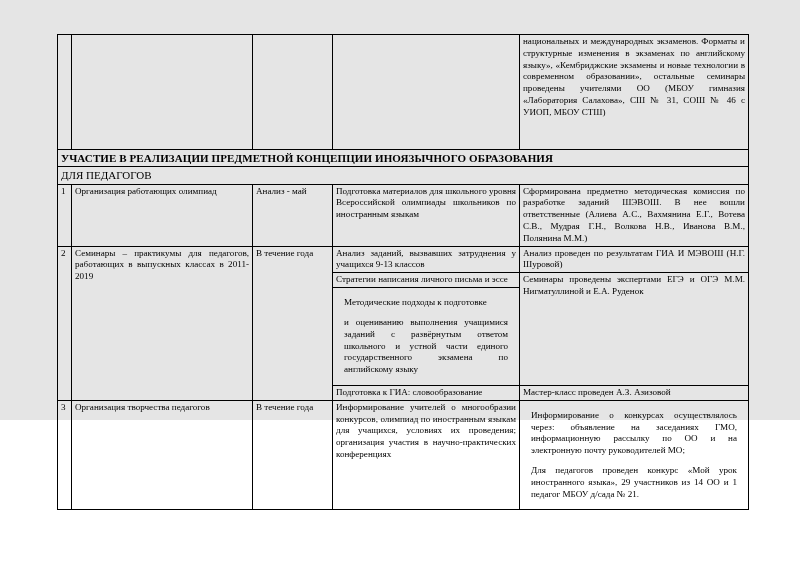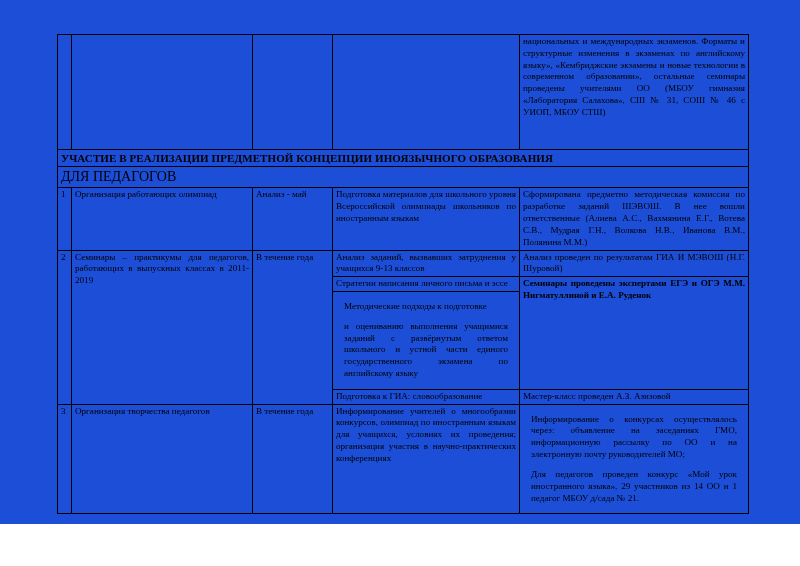--- a/index.html
+++ b/index.html
@@ -10,22 +10,22 @@
   body {
     width: 800px;
     height: 566px;
     font-family: "Liberation Serif", "DejaVu Serif", serif;
     color: #000000;
     overflow: hidden;
   }
   .page {
     position: relative;
     width: 800px;
-    height: 524px;
-    background: #1d4ed8;
+    height: 420px;
+    background: #e5e5e5;
   }
   table.doc-table {
     position: absolute;
     left: 57px;
     top: 34px;
     width: 691px;
     border-collapse: collapse;
     table-layout: fixed;
     font-size: 9.1px;
     line-height: 1.30;
@@ -51,36 +51,36 @@
     vertical-align: middle;
     padding-left: 1px;
     padding-right: 1px;
   }
   td.num-top {
     text-align: center;
     vertical-align: top;
     padding-left: 1px;
     padding-right: 1px;
   }
-  td.mid { vertical-align: middle; font-weight: bold; }
+  td.mid { vertical-align: middle; }
   td.left-align { text-align: left; }
   td.empty { padding: 0; }
 
   .section-title {
     text-align: center;
     font-weight: bold;
     font-size: 11px;
     letter-spacing: 0.1px;
     padding-top: 6px;
     padding-bottom: 6px;
     vertical-align: middle;
   }
   .subsection {
     text-align: left;
-    font-size: 14px;
+    font-size: 11px;
     padding-top: 2px;
     padding-bottom: 2px;
   }
   .tall-blank { height: 112px; }
   p.para {
     margin: 8px;
     padding: 0;
     text-align: justify;
   }
 </style>

